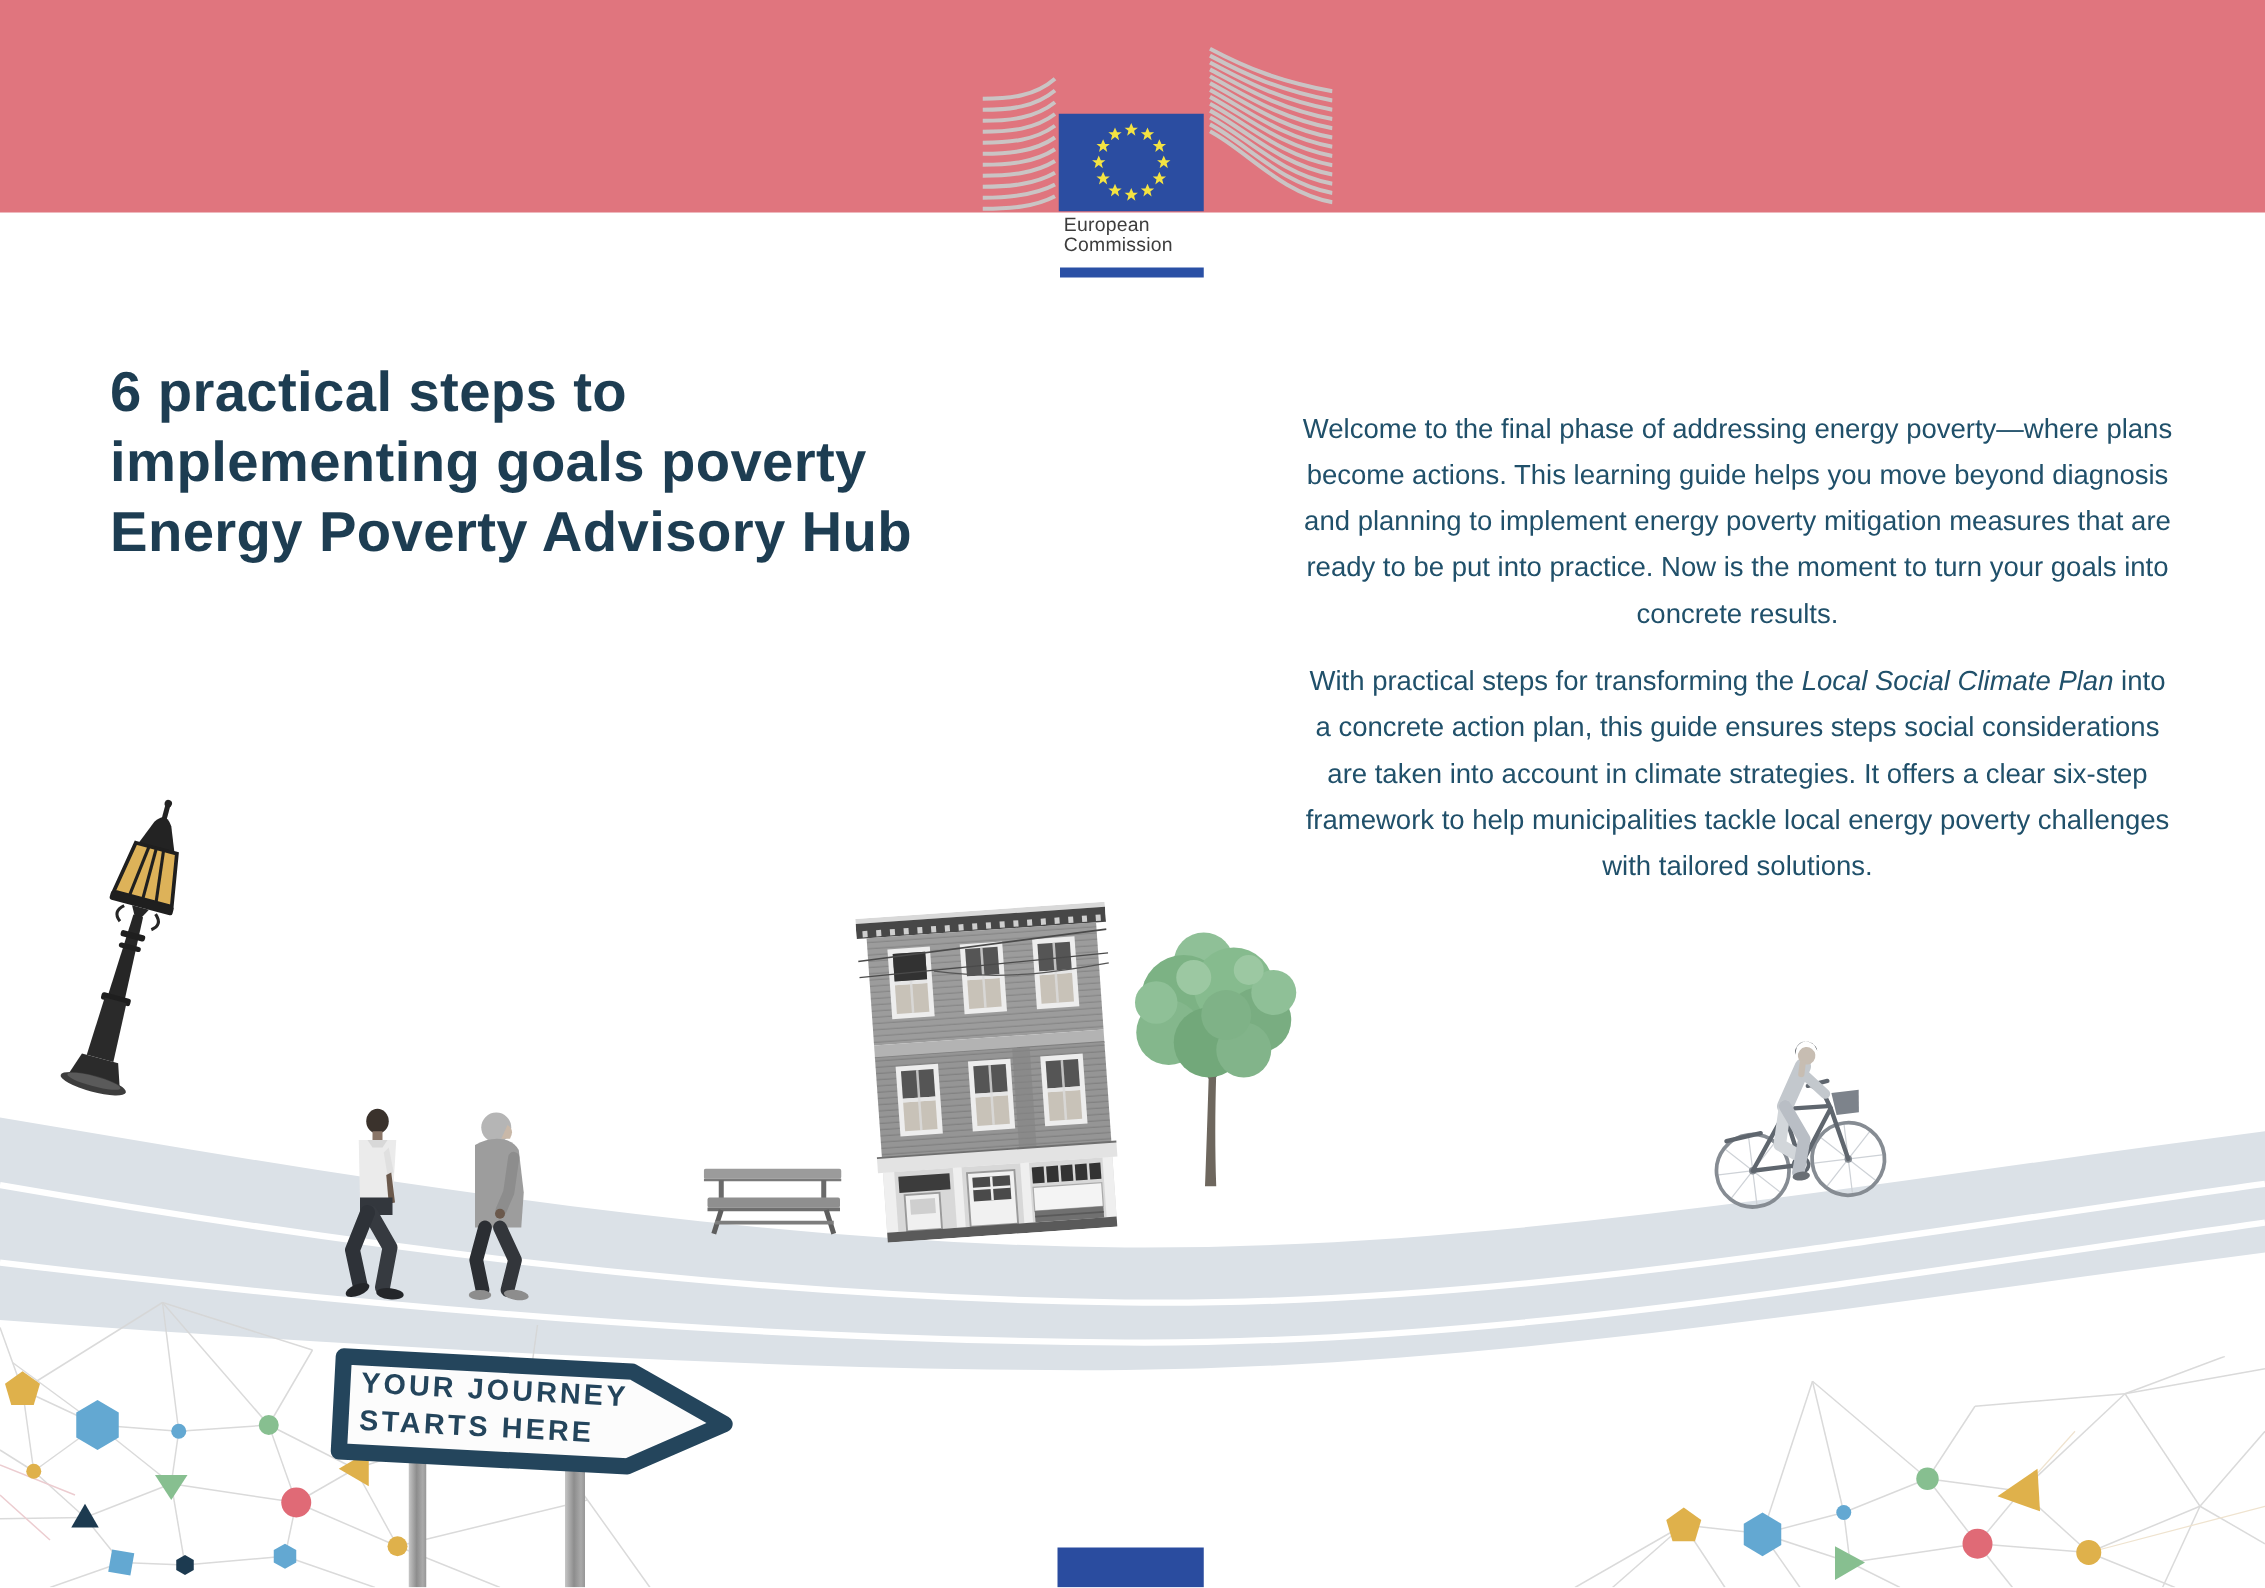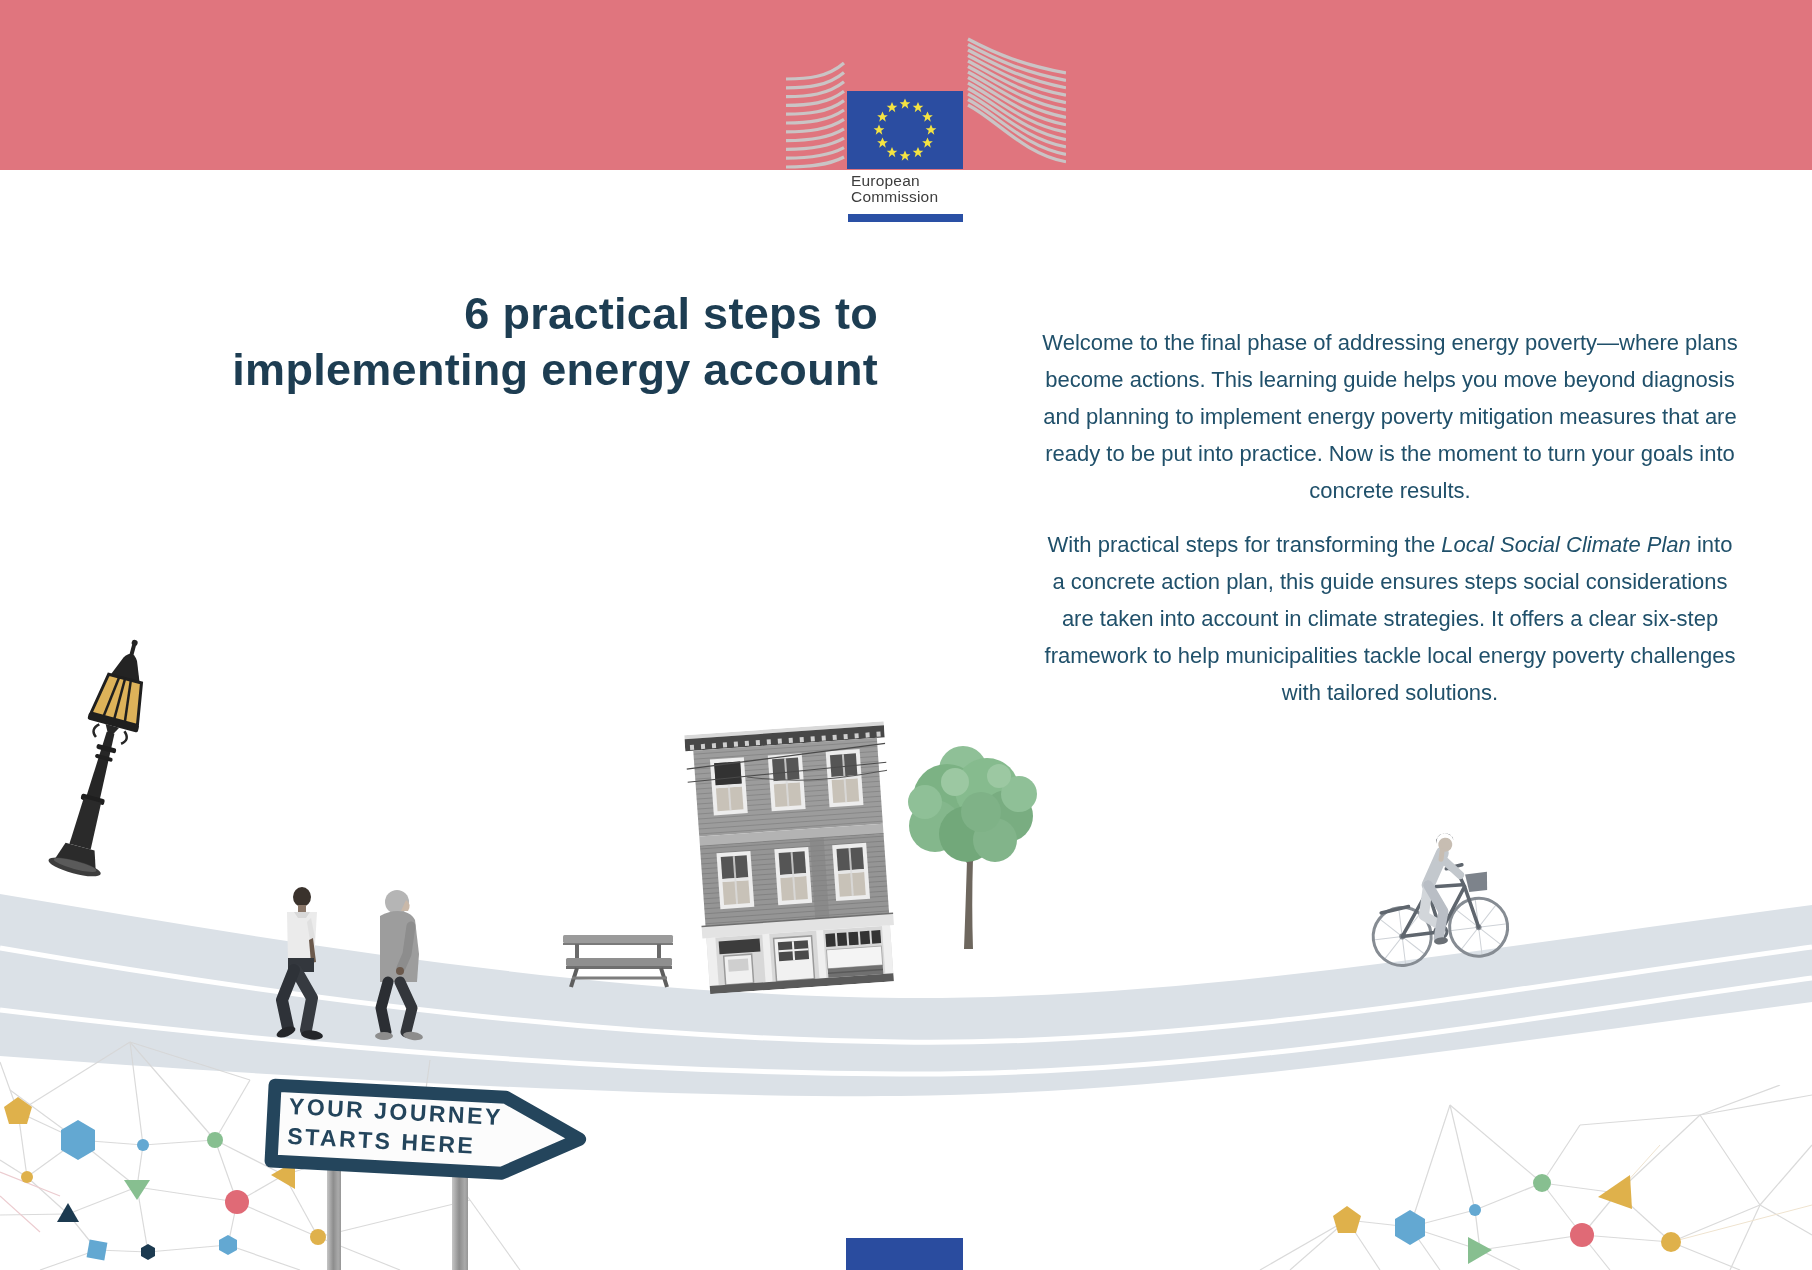--- a/index.html
+++ b/index.html
@@ -6,21 +6,21 @@
   #page{position:relative;width:1812px;height:1270px;overflow:hidden;background:#ffffff;
         font-family:"Liberation Sans",sans-serif;}
   .abs{position:absolute;}
 
   
   #band{left:0;top:0;width:1812px;height:170px;background:#e0757e;}
   #ec-text{left:851px;top:173px;font-size:15.5px;line-height:16px;color:#3d3d3d;letter-spacing:.2px;}
   #ec-bar{left:848px;top:214px;width:115px;height:8px;background:#2a50a5;}
 
   
-  #title{left:88px;top:286px;width:790px;text-align:right;color:#1d3d52;
+  #title{left:88px;top:286px;width:790px;text-align:left;color:#1d3d52;
          font-size:45px;line-height:56px;font-weight:700;letter-spacing:.3px;}
   #intro{left:1040px;top:324px;width:700px;text-align:center;color:#20506a;
          font-size:22px;line-height:37px;}
   #intro p{margin:0 0 17px 0;}
   .it{font-style:italic;}
 
   
   #sign-wrap{left:262px;top:1078px;width:332px;height:96px;transform:rotate(3deg);transform-origin:20% 50%;z-index:6;}
   #sign-text{position:absolute;left:26px;top:15px;color:#24455c;font-weight:700;
              font-size:23px;line-height:30px;letter-spacing:2.5px;white-space:nowrap;}
@@ -89,21 +89,22 @@
     </g>
   </svg>
   <div class="abs" id="ec-text">
     <div>European</div>
     <div>Commission</div>
   </div>
   <div class="abs" id="ec-bar"></div>
 
   <div class="abs" id="title">
     <span style="display:block">6 practical steps to</span>
-    <span style="display:block">implementing energy account</span>
+    <span style="display:block">implementing goals poverty</span>
+    <span style="display:block">Energy Poverty Advisory Hub</span>
   </div>
 
   <div class="abs" id="intro">
     <p>Welcome to the final phase of addressing energy poverty—where plans become actions. This learning guide helps you move beyond diagnosis and planning to implement energy poverty mitigation measures that are ready to be put into practice. Now is the moment to turn your goals into concrete results.</p>
     <p><span>With practical steps for transforming the </span><span class="it">Local Social Climate Plan</span><span> into a concrete action plan, this guide ensures steps social considerations are taken into account in climate strategies. It offers a clear six-step framework to help municipalities tackle local energy poverty challenges with tailored solutions.</span></p>
   </div>
 
   <svg class="abs" style="left:0;top:850px;" width="1812" height="300" viewBox="0 0 1812 300" preserveAspectRatio="none">
     <path d="M0,44 C300,95 600,145 900,148 C1200,150 1500,95 1812,55
              L1812,152 C1500,192 1200,243 900,246 C650,248 300,228 0,206 Z" fill="#dbe1e7"></path>

